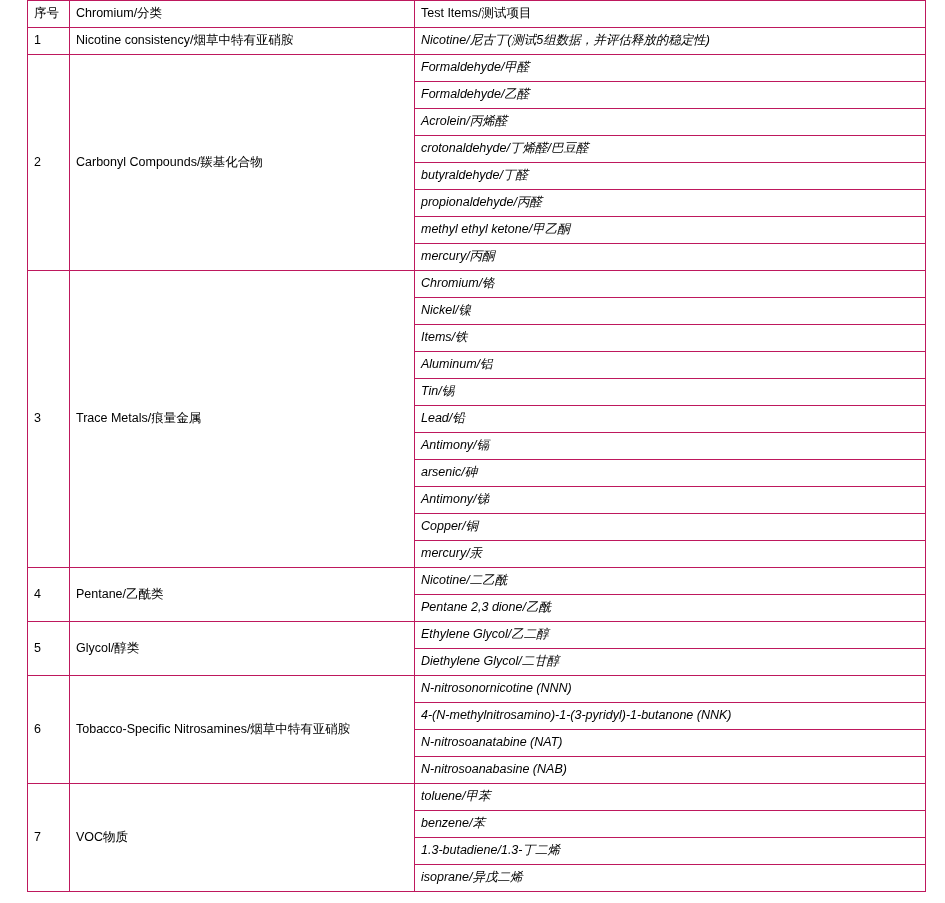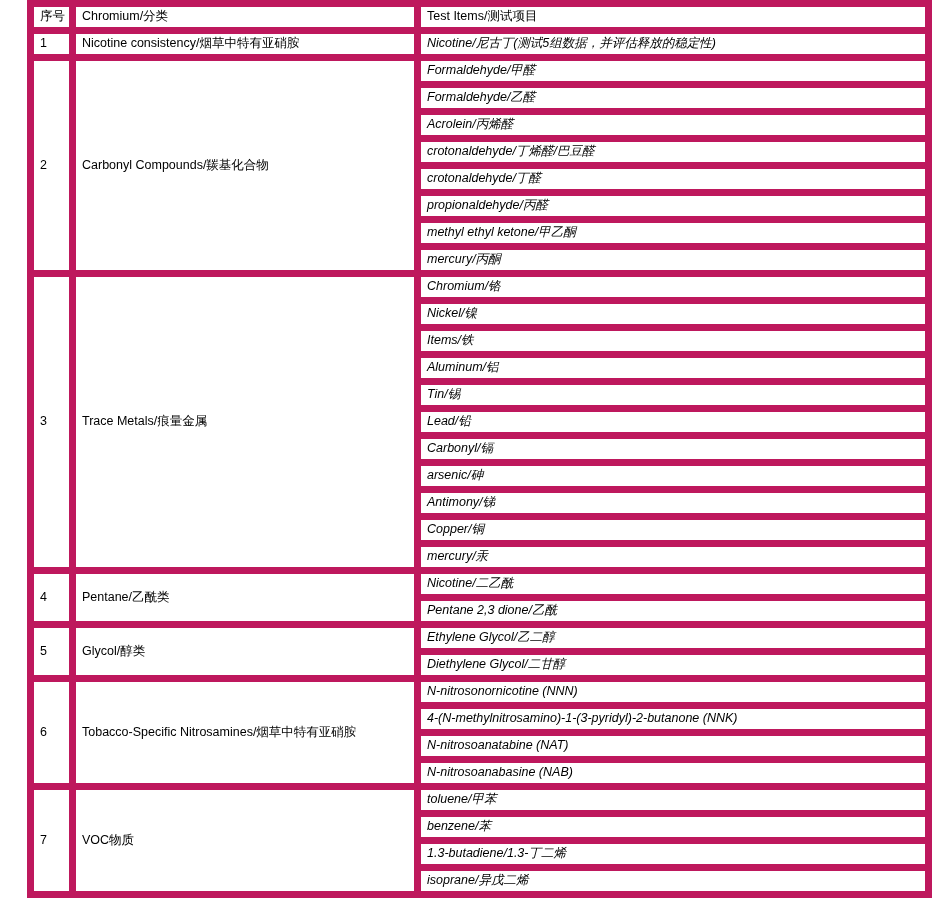--- a/index.html
+++ b/index.html
@@ -22,21 +22,21 @@
   }
   table.spec-table {
     border-collapse: collapse;
     table-layout: fixed;
     width: 898px;
     margin: 0 0 0 27px;
     font-size: 12.5px;
   }
   table.spec-table td,
   table.spec-table th {
-    border: 7px solid #be185d;
+    border: 1px solid #be185d;
     padding: 0 6px;
     vertical-align: middle;
     text-align: left;
     font-weight: normal;
     line-height: 1.25;
     height: 27px;
     box-sizing: border-box;
     overflow: hidden;
     white-space: nowrap;
   }
@@ -87,21 +87,21 @@
         <tr>
           <td class="item-cell">Formaldehyde/乙醛</td>
         </tr>
         <tr>
           <td class="item-cell">Acrolein/丙烯醛</td>
         </tr>
         <tr>
           <td class="item-cell">crotonaldehyde/丁烯醛/巴豆醛</td>
         </tr>
         <tr>
-          <td class="item-cell">crotonaldehyde/丁醛</td>
+          <td class="item-cell">butyraldehyde/丁醛</td>
         </tr>
         <tr>
           <td class="item-cell">propionaldehyde/丙醛</td>
         </tr>
         <tr>
           <td class="item-cell">methyl ethyl ketone/甲乙酮</td>
         </tr>
         <tr>
           <td class="item-cell">mercury/丙酮</td>
         </tr>
@@ -119,21 +119,21 @@
         <tr>
           <td class="item-cell">Aluminum/铝</td>
         </tr>
         <tr>
           <td class="item-cell">Tin/锡</td>
         </tr>
         <tr>
           <td class="item-cell">Lead/铅</td>
         </tr>
         <tr>
-          <td class="item-cell">Carbonyl/镉</td>
+          <td class="item-cell">Antimony/镉</td>
         </tr>
         <tr>
           <td class="item-cell">arsenic/砷</td>
         </tr>
         <tr>
           <td class="item-cell">Antimony/锑</td>
         </tr>
         <tr>
           <td class="item-cell">Copper/铜</td>
         </tr>
@@ -155,21 +155,21 @@
         </tr>
         <tr>
           <td class="item-cell">Diethylene Glycol/二甘醇</td>
         </tr>
         <tr>
           <td class="no-cell" rowspan="4">6</td>
           <td class="cat-cell" rowspan="4">Tobacco-Specific Nitrosamines/烟草中特有亚硝胺</td>
           <td class="item-cell">N-nitrosonornicotine (NNN)</td>
         </tr>
         <tr>
-          <td class="item-cell">4-(N-methylnitrosamino)-1-(3-pyridyl)-2-butanone (NNK)</td>
+          <td class="item-cell">4-(N-methylnitrosamino)-1-(3-pyridyl)-1-butanone (NNK)</td>
         </tr>
         <tr>
           <td class="item-cell">N-nitrosoanatabine (NAT)</td>
         </tr>
         <tr>
           <td class="item-cell">N-nitrosoanabasine (NAB)</td>
         </tr>
         <tr>
           <td class="no-cell" rowspan="4">7</td>
           <td class="cat-cell" rowspan="4">VOC物质</td>

